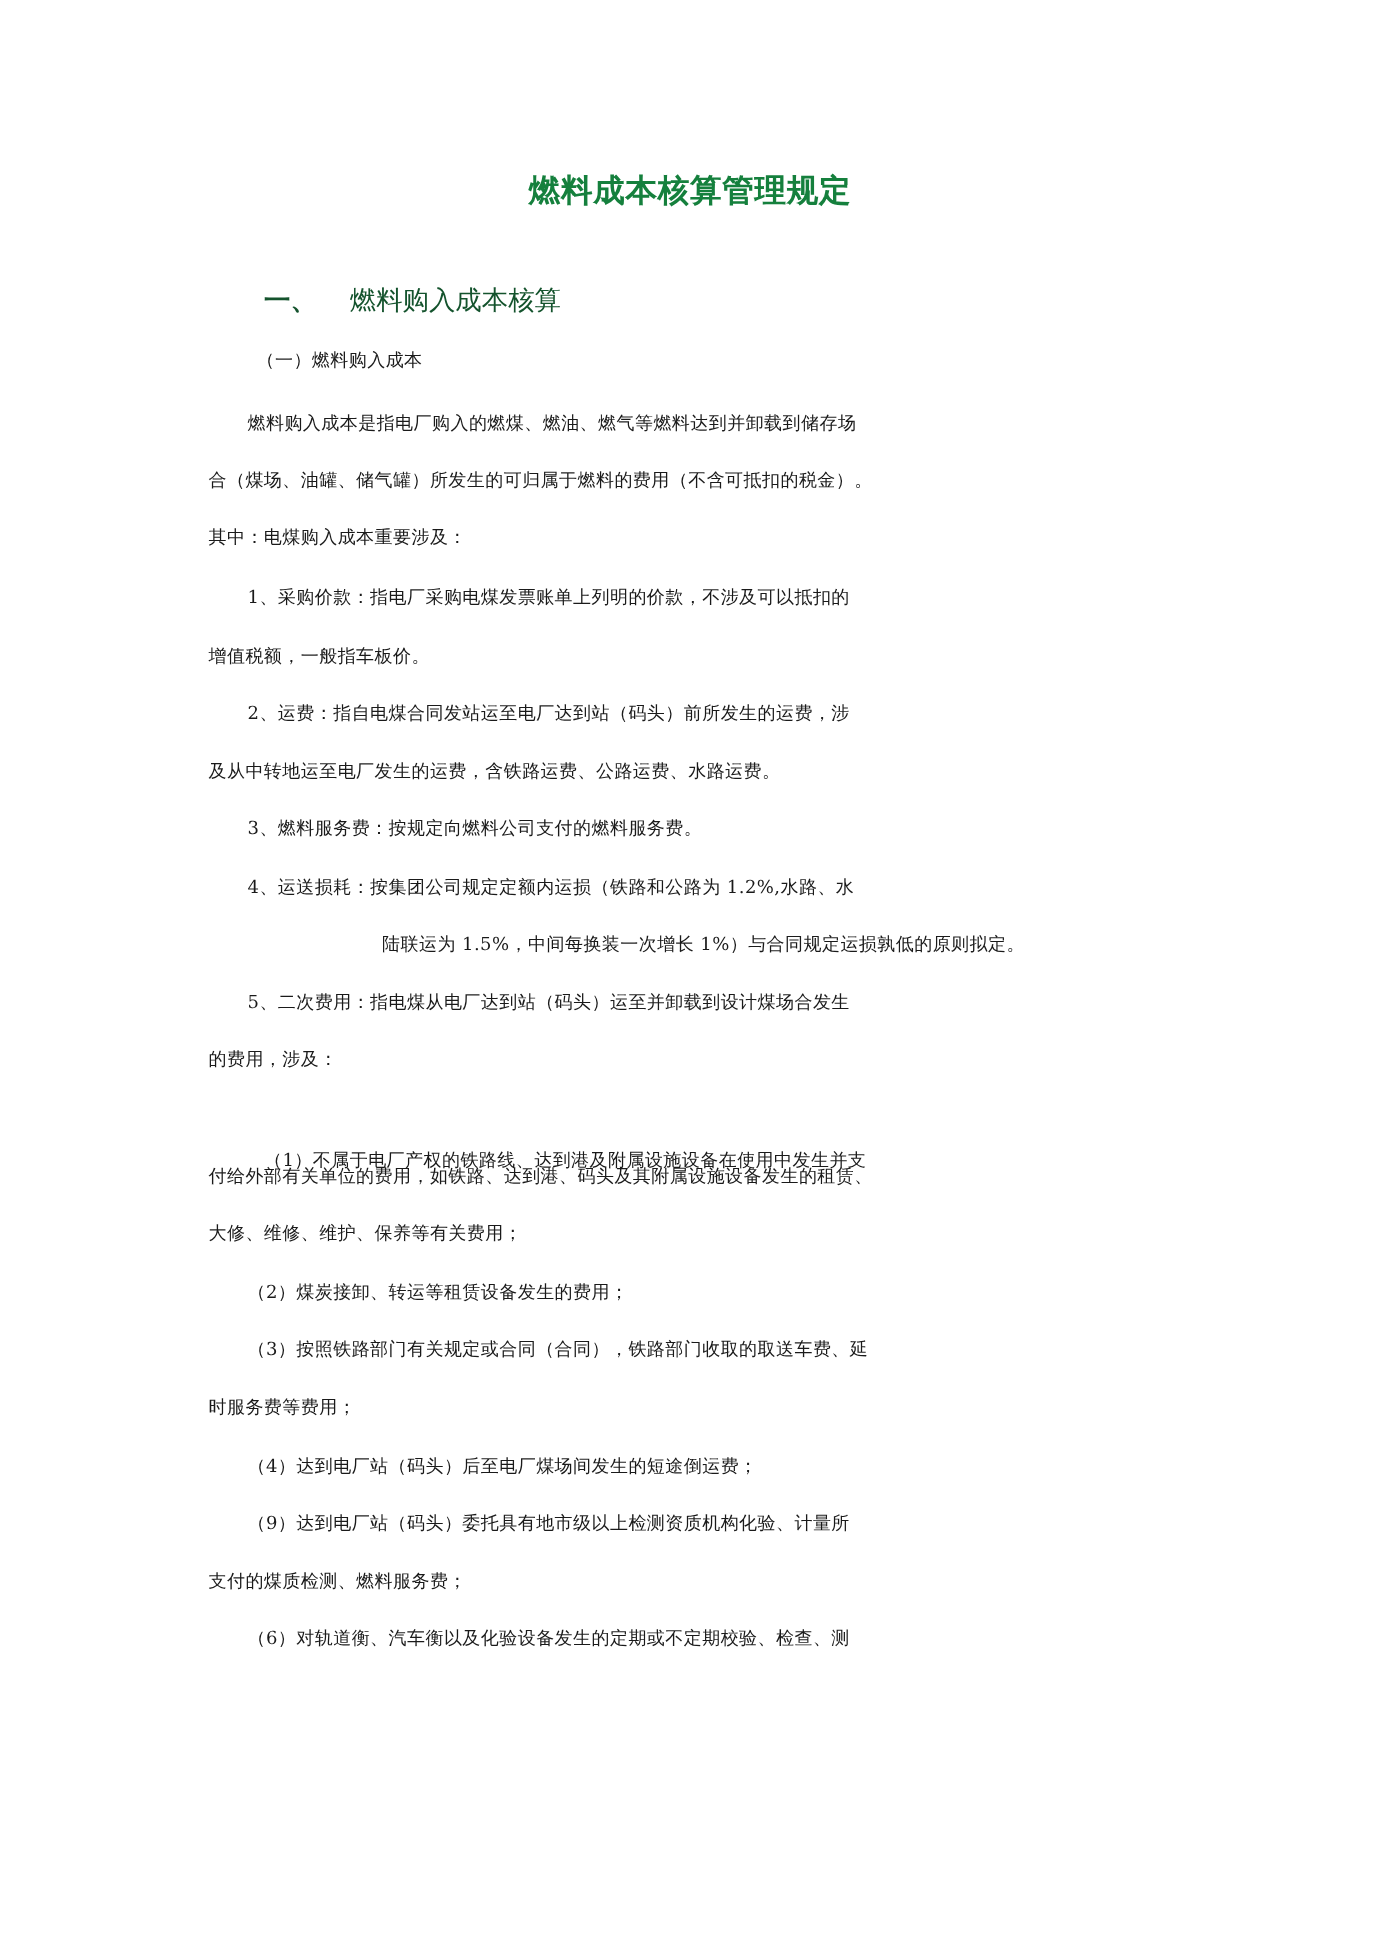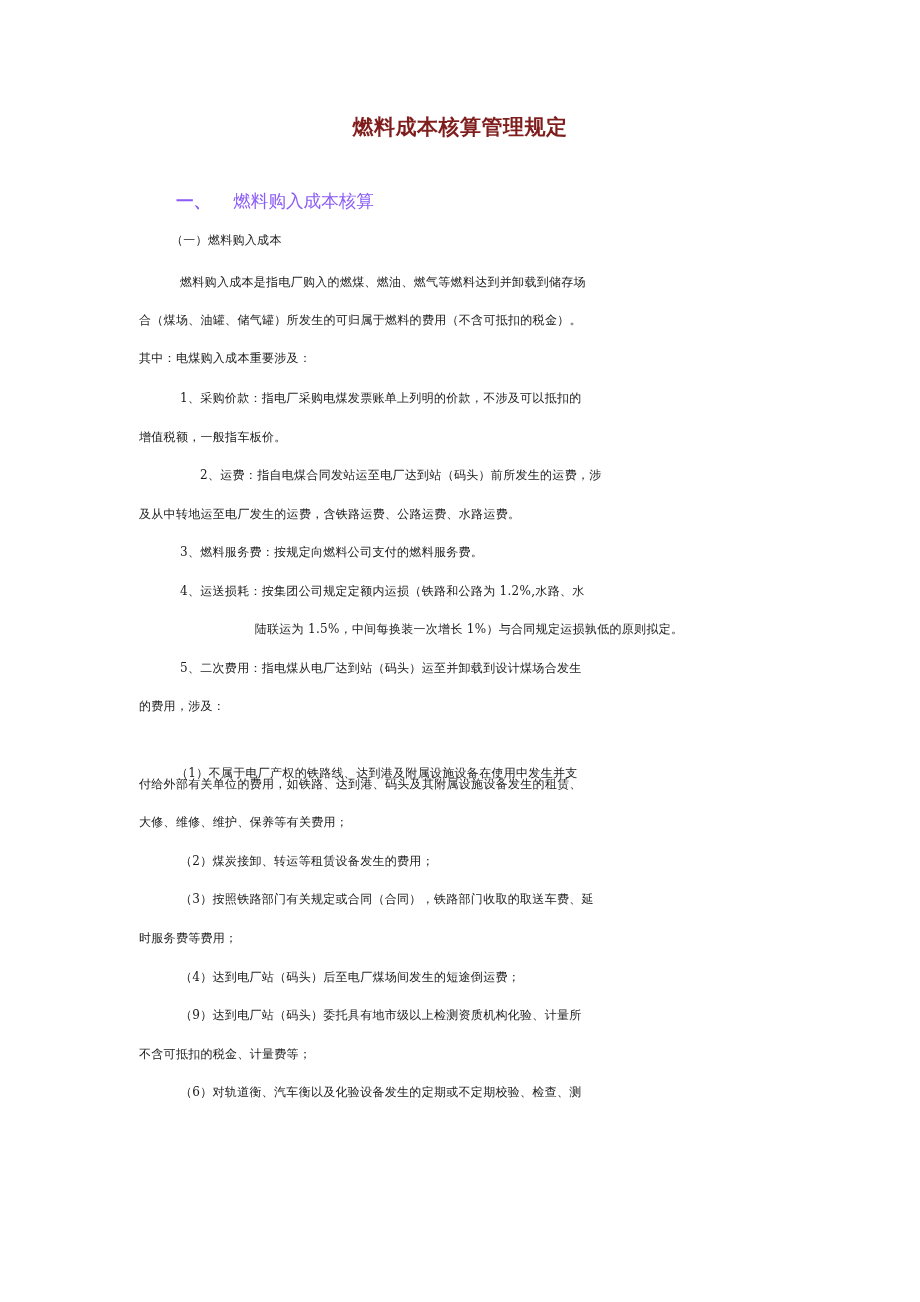--- a/index.html
+++ b/index.html
@@ -1,57 +1,57 @@
 <!DOCTYPE html>
 <html><head>
 <meta charset="utf-8">
 <style>
   html, body { margin: 0; padding: 0; background: #ffffff; }
   body { width: 920px; height: 1302px; position: relative; overflow: hidden;
          font-family: "DejaVu Serif", "Liberation Serif", serif; color: #1a1a1a; }
   .page { position: absolute; left: 0; top: 0; width: 920px; height: 1302px; background: #fff; }
   .title { position: absolute; top: 113px; left: 0; width: 920px; text-align: center;
            font-family: "DejaVu Sans", "Liberation Sans", sans-serif; font-weight: bold;
-           font-size: 21px; letter-spacing: 0.5px; color: #7f1d1d; }
+           font-size: 21px; letter-spacing: 0.5px; color: #15803d; }
   .line { position: absolute; left: 139px; width: 660px; font-size: 12px; line-height: 24px;
           white-space: nowrap; letter-spacing: 0.3px; }
-  .indent { left: 180px; }
+  .indent { left: 165px; }
   .heading { position: absolute; left: 176px; font-family: "DejaVu Sans", "Liberation Sans", sans-serif;
-             font-size: 17.6px; line-height: 24px; white-space: nowrap; color: #8b5cf6; }
+             font-size: 17.6px; line-height: 24px; white-space: nowrap; color: #14532d; }
   .heading .num { font-weight: bold; margin-right: 22px; }
 </style>
 </head>
 <body>
 
 <div class="page">
 
   <div class="title">燃料成本核算管理规定</div>
 
   <div class="heading" style="top:189px;">
     <span class="num">一、</span><span>燃料购入成本核算</span>
   </div>
 
   <div class="line" style="top:228px; left:171px;">（一）燃料购入成本</div>
 
   <div class="line indent" style="top:270px;">燃料购入成本是指电厂购入的燃煤、燃油、燃气等燃料达到并卸载到储存场</div>
   <div class="line" style="top:308px;">合（煤场、油罐、储气罐）所发生的可归属于燃料的费用（不含可抵扣的税金）。</div>
   <div class="line" style="top:346px;">其中：电煤购入成本重要涉及：</div>
   <div class="line indent" style="top:386px;">1、采购价款：指电厂采购电煤发票账单上列明的价款，不涉及可以抵扣的</div>
   <div class="line" style="top:425px;">增值税额，一般指车板价。</div>
-  <div class="line indent" style="top:463px;margin-left:20px;">2、运费：指自电煤合同发站运至电厂达到站（码头）前所发生的运费，涉</div>
+  <div class="line indent" style="top:463px;">2、运费：指自电煤合同发站运至电厂达到站（码头）前所发生的运费，涉</div>
   <div class="line" style="top:502px;">及从中转地运至电厂发生的运费，含铁路运费、公路运费、水路运费。</div>
   <div class="line indent" style="top:540px;">3、燃料服务费：按规定向燃料公司支付的燃料服务费。</div>
   <div class="line indent" style="top:579px;">4、运送损耗：按集团公司规定定额内运损（铁路和公路为 1.2%,水路、水</div>
   <div class="line" style="top:617px;text-align:center;">陆联运为 1.5%，中间每换装一次增长 1%）与合同规定运损孰低的原则拟定。</div>
   <div class="line indent" style="top:656px;">5、二次费用：指电煤从电厂达到站（码头）运至并卸载到设计煤场合发生</div>
   <div class="line" style="top:694px;">的费用，涉及：</div>
   <div class="line indent" style="top:733px; left:176px;margin-top:28px;">（1）不属于电厂产权的铁路线、达到港及附属设施设备在使用中发生并支</div>
   <div class="line" style="top:772px;">付给外部有关单位的费用，如铁路、达到港、码头及其附属设施设备发生的租赁、</div>
   <div class="line" style="top:810px;">大修、维修、维护、保养等有关费用；</div>
   <div class="line indent" style="top:849px;">（2）煤炭接卸、转运等租赁设备发生的费用；</div>
   <div class="line indent" style="top:887px;">（3）按照铁路部门有关规定或合同（合同），铁路部门收取的取送车费、延</div>
   <div class="line" style="top:926px;">时服务费等费用；</div>
   <div class="line indent" style="top:965px;">（4）达到电厂站（码头）后至电厂煤场间发生的短途倒运费；</div>
   <div class="line indent" style="top:1003px;">（9）达到电厂站（码头）委托具有地市级以上检测资质机构化验、计量所</div>
-  <div class="line" style="top:1042px;">不含可抵扣的税金、计量费等；</div>
+  <div class="line" style="top:1042px;">支付的煤质检测、燃料服务费；</div>
   <div class="line indent" style="top:1080px;">（6）对轨道衡、汽车衡以及化验设备发生的定期或不定期校验、检查、测</div>
 
 </div>
 
 </body></html>

